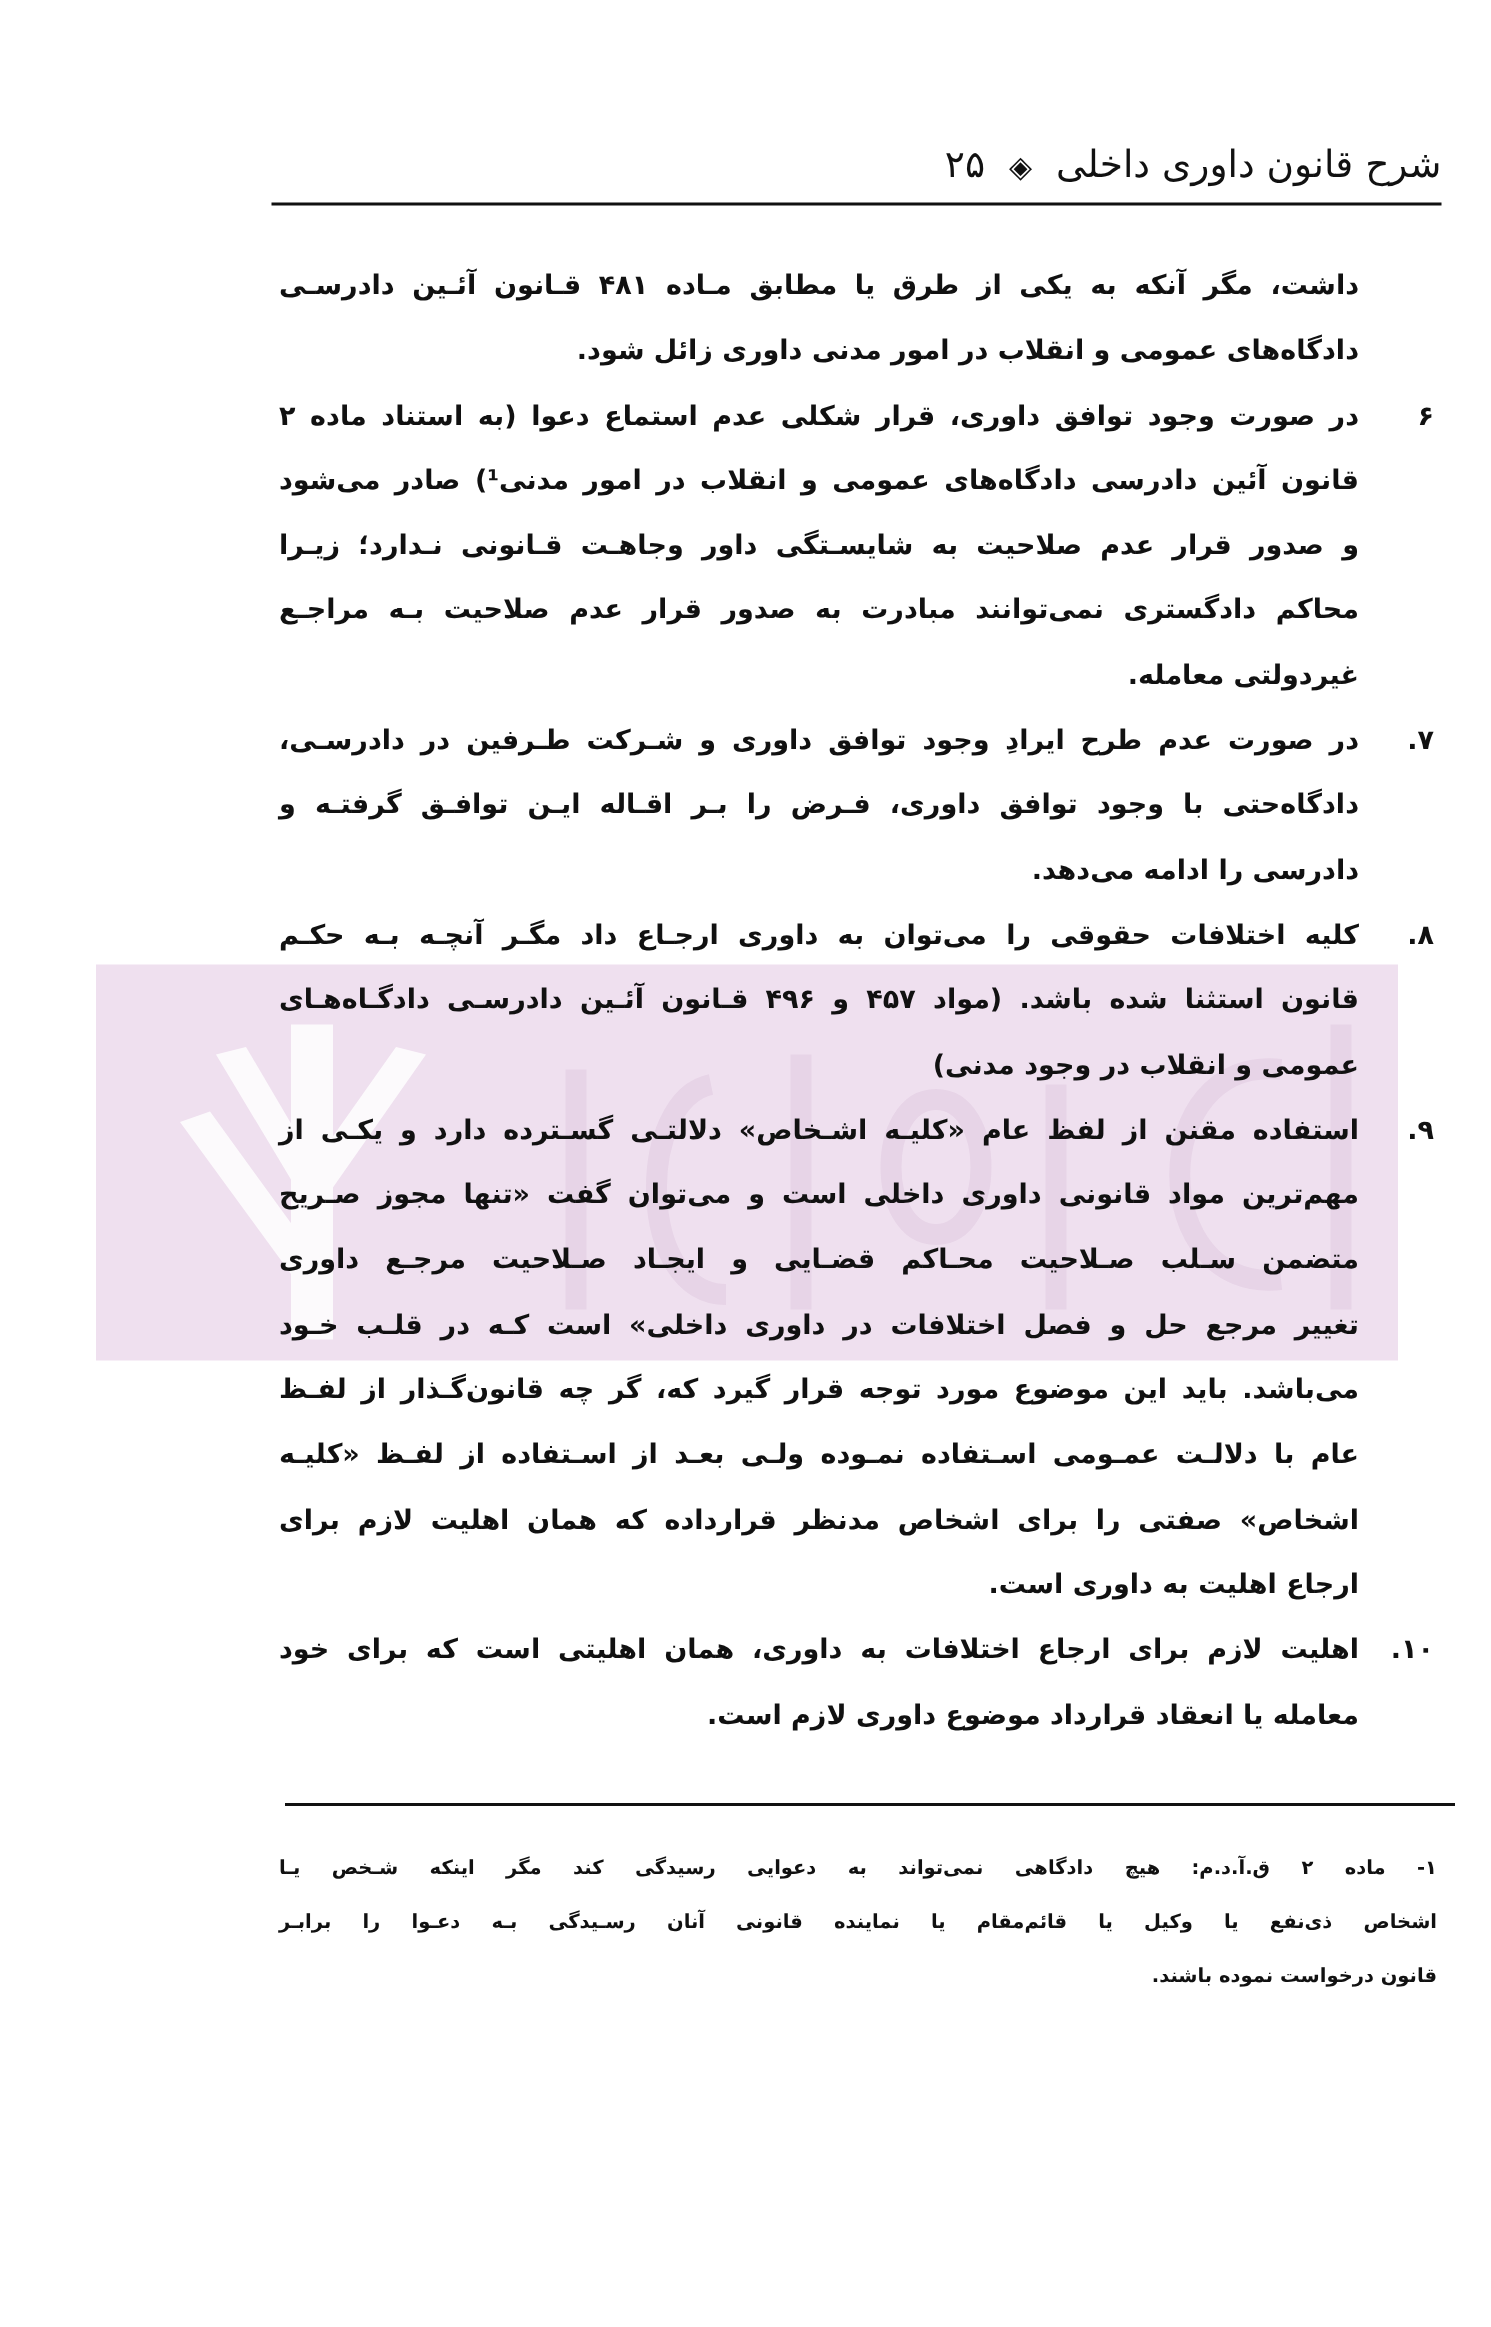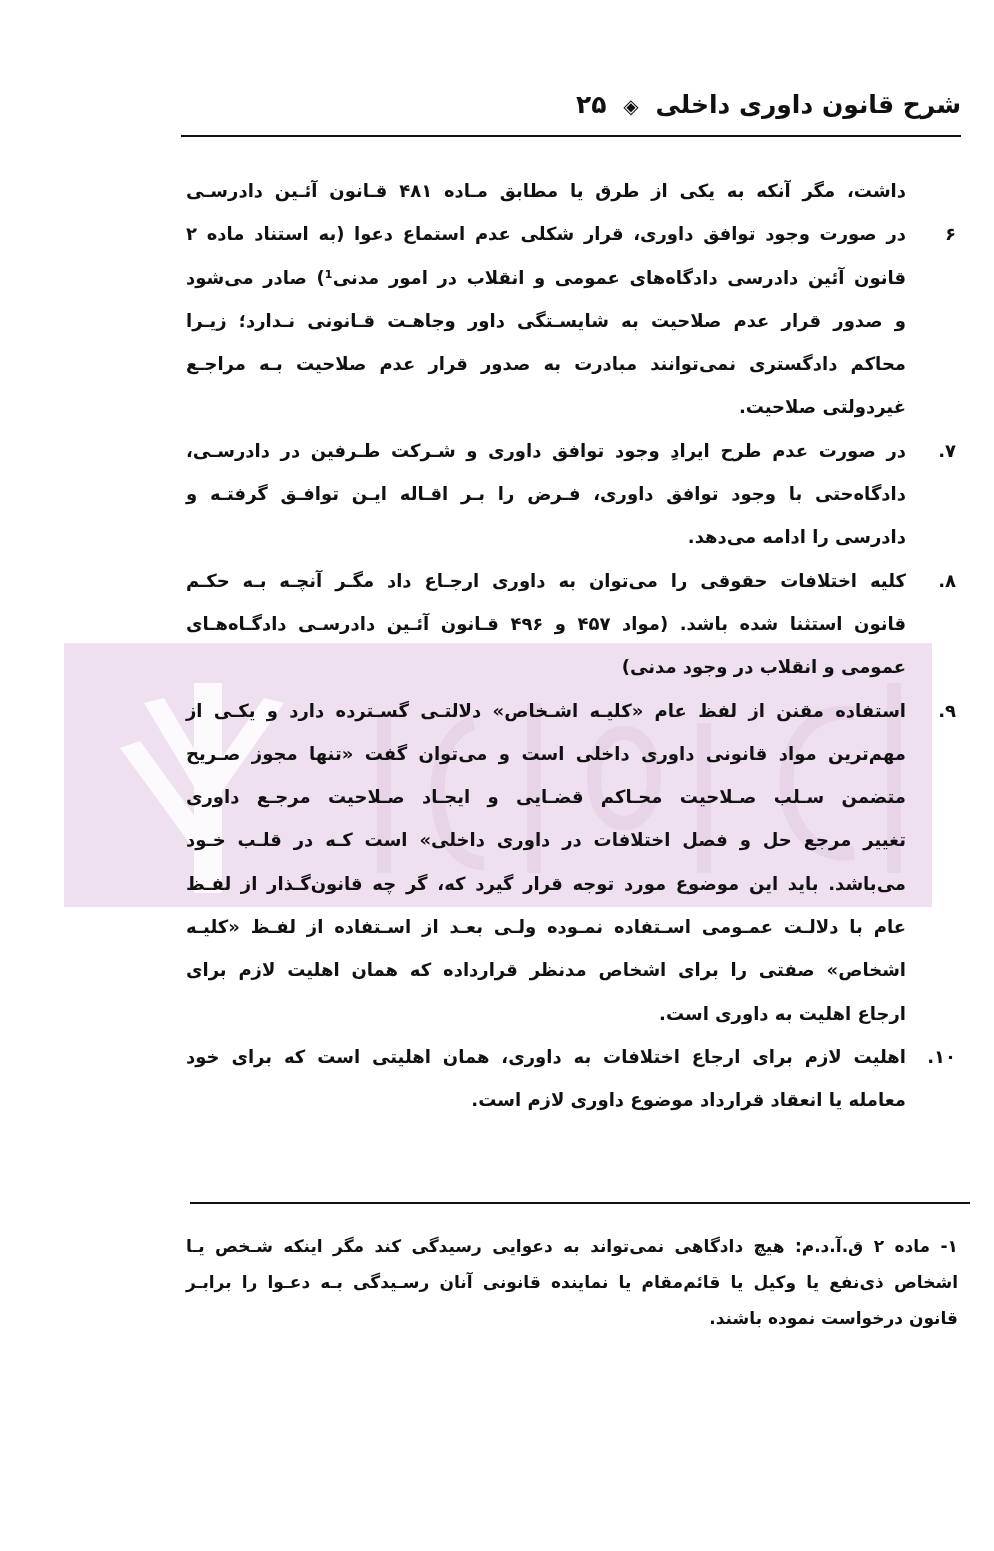--- a/index.html
+++ b/index.html
@@ -5,39 +5,39 @@
     html, body { margin: 0; padding: 0; background: #ffffff; }
     body { width: 994px; height: 1551px; position: relative; overflow: hidden;
            font-family: "DejaVu Sans", sans-serif; color: #111; }
 
     .watermark { position: absolute; left: 64px; top: 643px; width: 868px; height: 264px;
                  background: #efe0ef; z-index: 0; overflow: hidden; }
     .watermark svg { position: absolute; left: 0; top: 0; }
 
     .header { position: absolute; left: 181px; top: 92px; width: 780px; height: 44px;
               direction: rtl; z-index: 2; }
-    .header-title { position: absolute; right: 0; top: 0; font-size: 25px; font-weight: bold;
-                    line-height: 26px; white-space: nowrap; }
+    .header-title { position: absolute; right: 0; top: 0; font-size: 25px; font-weight: normal;
+                    line-height: 36px; white-space: nowrap; }
     .header-title .diamond { display: inline-block; margin: 0 8px; font-size: 20px; }
     .header-rule { position: absolute; left: 181px; top: 135px; width: 780px; height: 0;
                    border-top: 2px solid #111; z-index: 2; }
 
     .body-text { position: absolute; left: 186px; top: 169px; width: 720px; direction: rtl;
                  z-index: 2; font-size: 18px; font-weight: bold; }
     .line { height: 43.3px; line-height: 43.3px; white-space: nowrap; text-align: justify;
             text-align-last: justify; }
     .line.last { text-align-last: right; }
     .item { position: relative; }
     .item-num { position: absolute; right: -50px; top: 0; width: 40px; text-align: right;
                 line-height: 43.3px; font-size: 18px; font-weight: bold; }
 
     .footnote-rule { position: absolute; left: 190px; top: 1202px; width: 780px; height: 0;
                      border-top: 2px solid #111; z-index: 2; }
     .footnote { position: absolute; left: 186px; top: 1228px; width: 772px; direction: rtl;
-                z-index: 2; font-size: 17px; font-weight: bold; }
+                z-index: 2; font-size: 13px; font-weight: bold; }
     .footnote .line { height: 36px; line-height: 36px; }
   </style>
 </head>
 <body>
 
 <div class="watermark">
   <svg width="868" height="264" viewBox="0 0 868 264">
     <g fill="#ffffff" opacity="0.85">
       <rect x="130" y="40" width="28" height="210"></rect>
       <polygon points="80,60 100,55 150,140 140,160"></polygon>
@@ -61,29 +61,30 @@
     <span>شرح قانون داوری داخلی</span>
     <span class="diamond">◈</span>
     <span>۲۵</span>
   </div>
 </div>
 <div class="header-rule"></div>
 
 <div class="body-text">
   <div class="item">
     <div class="line">داشت، مگر آنکه به یکی از طرق یا مطابق مـاده ۴۸۱ قـانون آئـین دادرسـی</div>
+    <div class="line last">دادگاه‌های عمومی و انقلاب در امور مدنی داوری زائل شود.</div>
   </div>
 
   <div class="item">
     <span class="item-num">۶</span>
     <div class="line">در صورت وجود توافق داوری، قرار شکلی عدم استماع دعوا (به استناد ماده ۲</div>
     <div class="line">قانون آئین دادرسی دادگاه‌های عمومی و انقلاب در امور مدنی¹) صادر می‌شود</div>
     <div class="line">و صدور قرار عدم صلاحیت به شایسـتگی داور وجاهـت قـانونی نـدارد؛ زیـرا</div>
     <div class="line">محاکم دادگستری نمی‌توانند مبادرت به صدور قرار عدم صلاحیت بـه مراجـع</div>
-    <div class="line last">غیردولتی صلاحیت.</div>
+    <div class="line last">غیردولتی معامله.</div>
   </div>
 
   <div class="item">
     <span class="item-num">۷.</span>
     <div class="line">در صورت عدم طرح ایرادِ وجود توافق داوری و شـرکت طـرفین در دادرسـی،</div>
     <div class="line">دادگاه‌حتی با وجود توافق داوری، فـرض را بـر اقـاله ایـن توافـق گرفتـه و</div>
     <div class="line last">دادرسی را ادامه می‌دهد.</div>
   </div>
 
   <div class="item">

